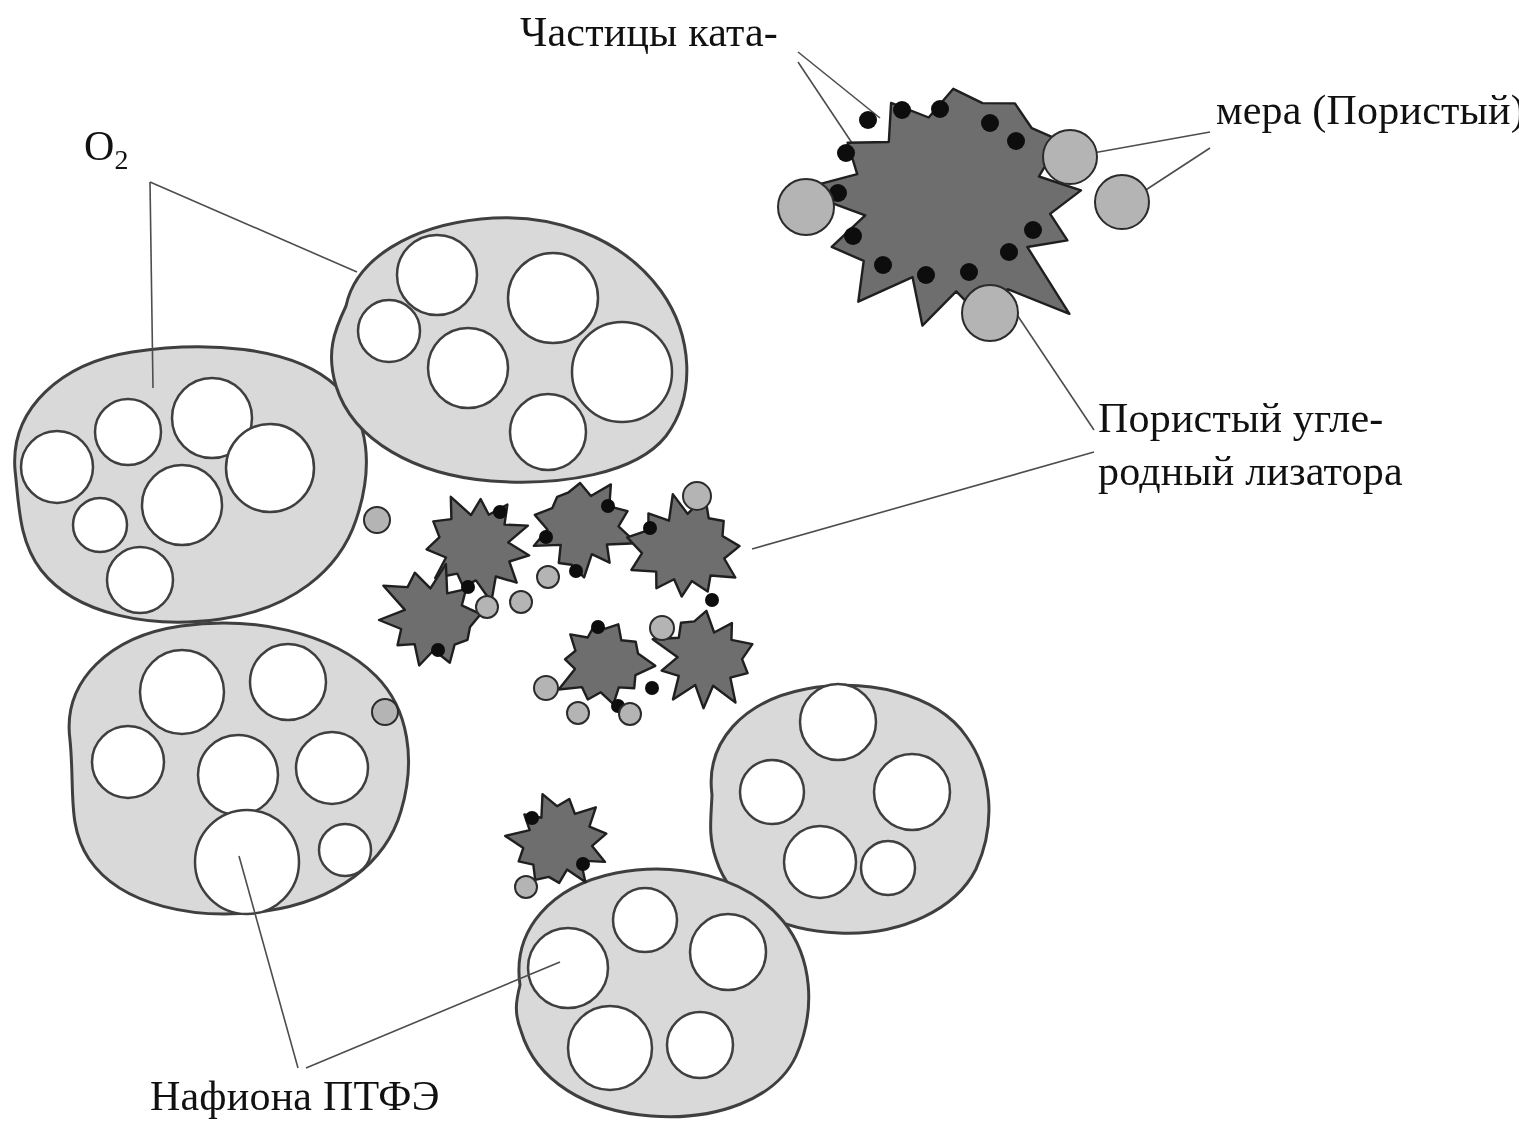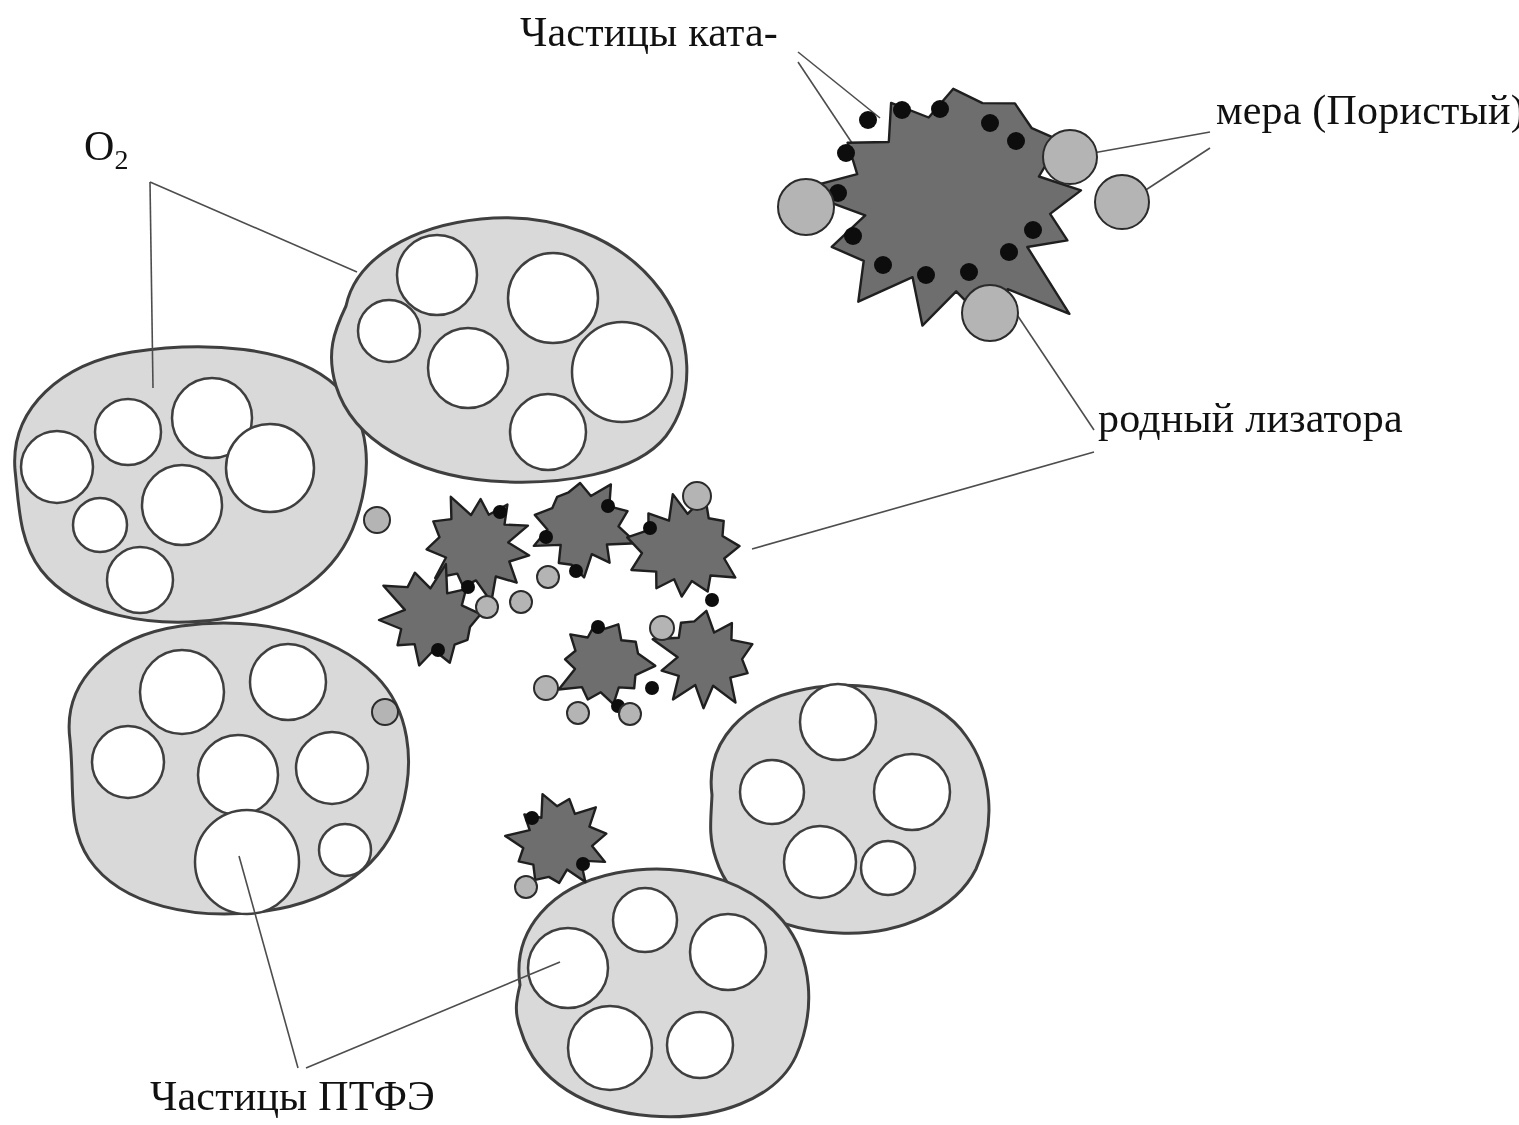--- a/index.html
+++ b/index.html
@@ -132,20 +132,21 @@
 
   <div class="label" style="left:1216px;top:84px">
     <div>мера (Пористый)</div>
   </div>
 
   <div class="label" style="left:84px;top:120px">
     <span>O</span><sub>2</sub>
   </div>
 
   <div class="label" style="left:1098px;top:392px">
+    <div>Пористый угле-</div>
     <div>родный лизатора</div>
   </div>
 
   <div class="label" style="left:150px;top:1070px">
-    <div>Частицы ПТФЭ</div>
+    <div>Нафиона ПТФЭ</div>
   </div>
 
 </div>
 
 </body></html>

